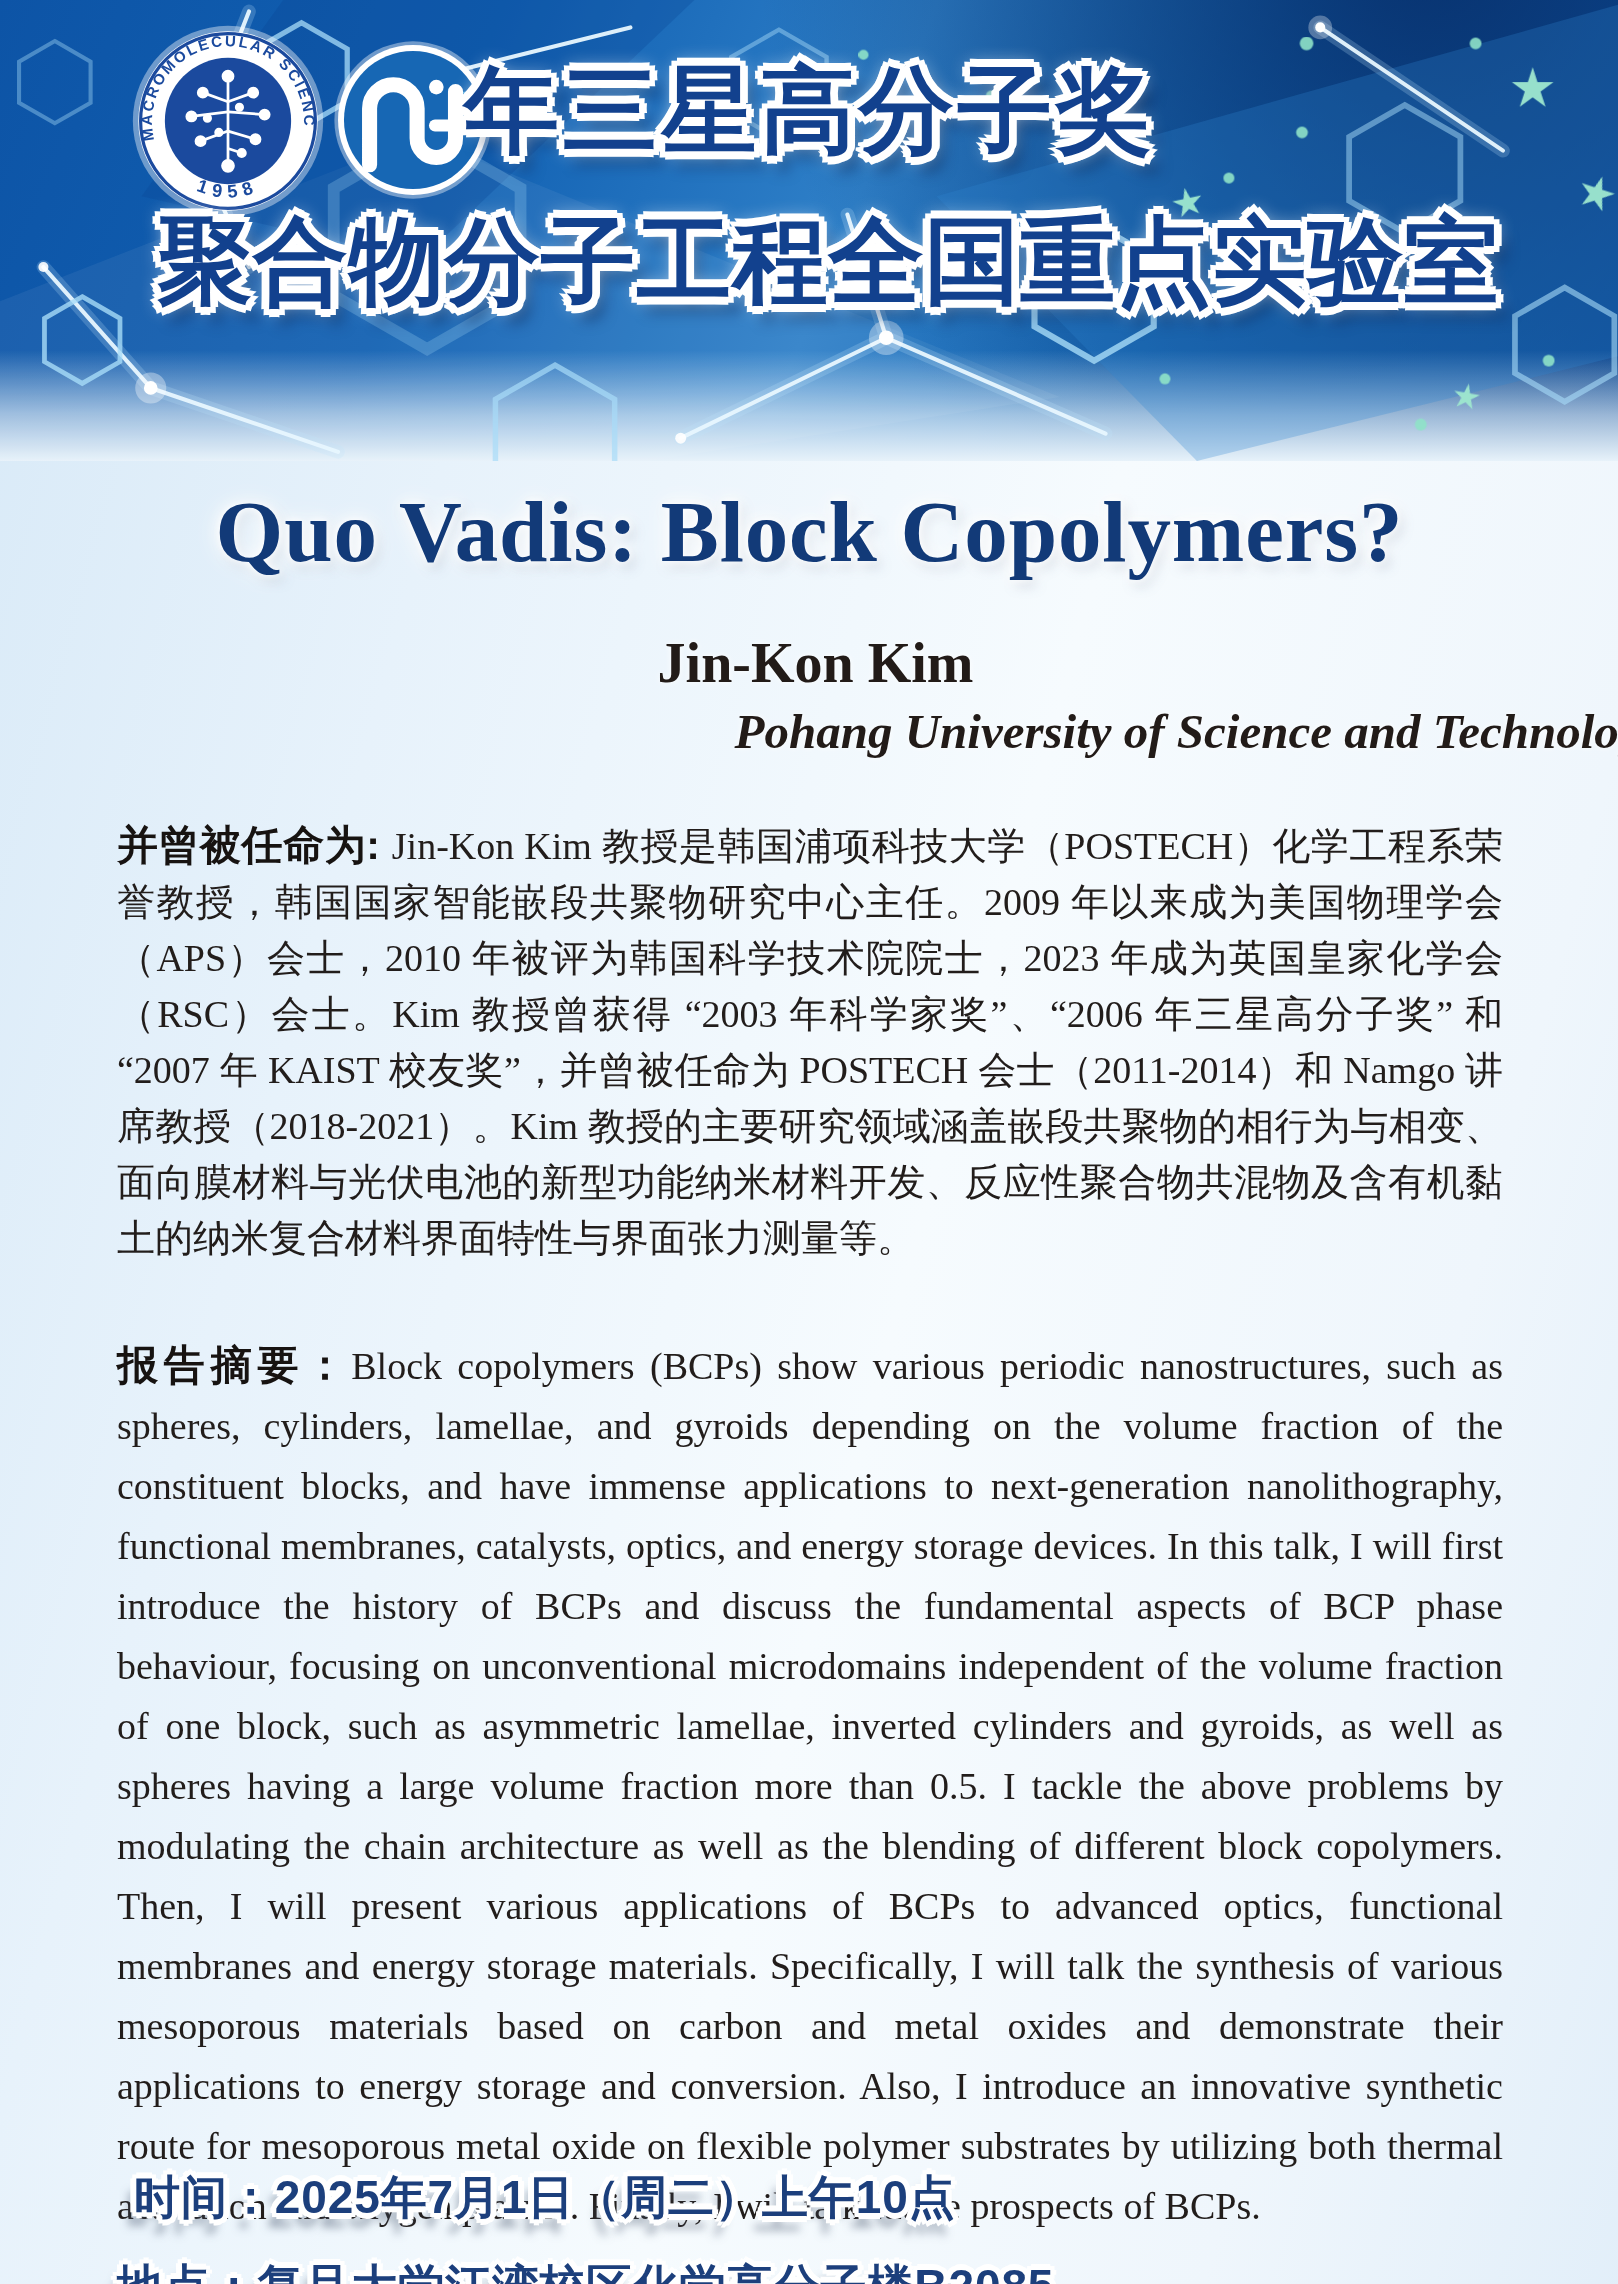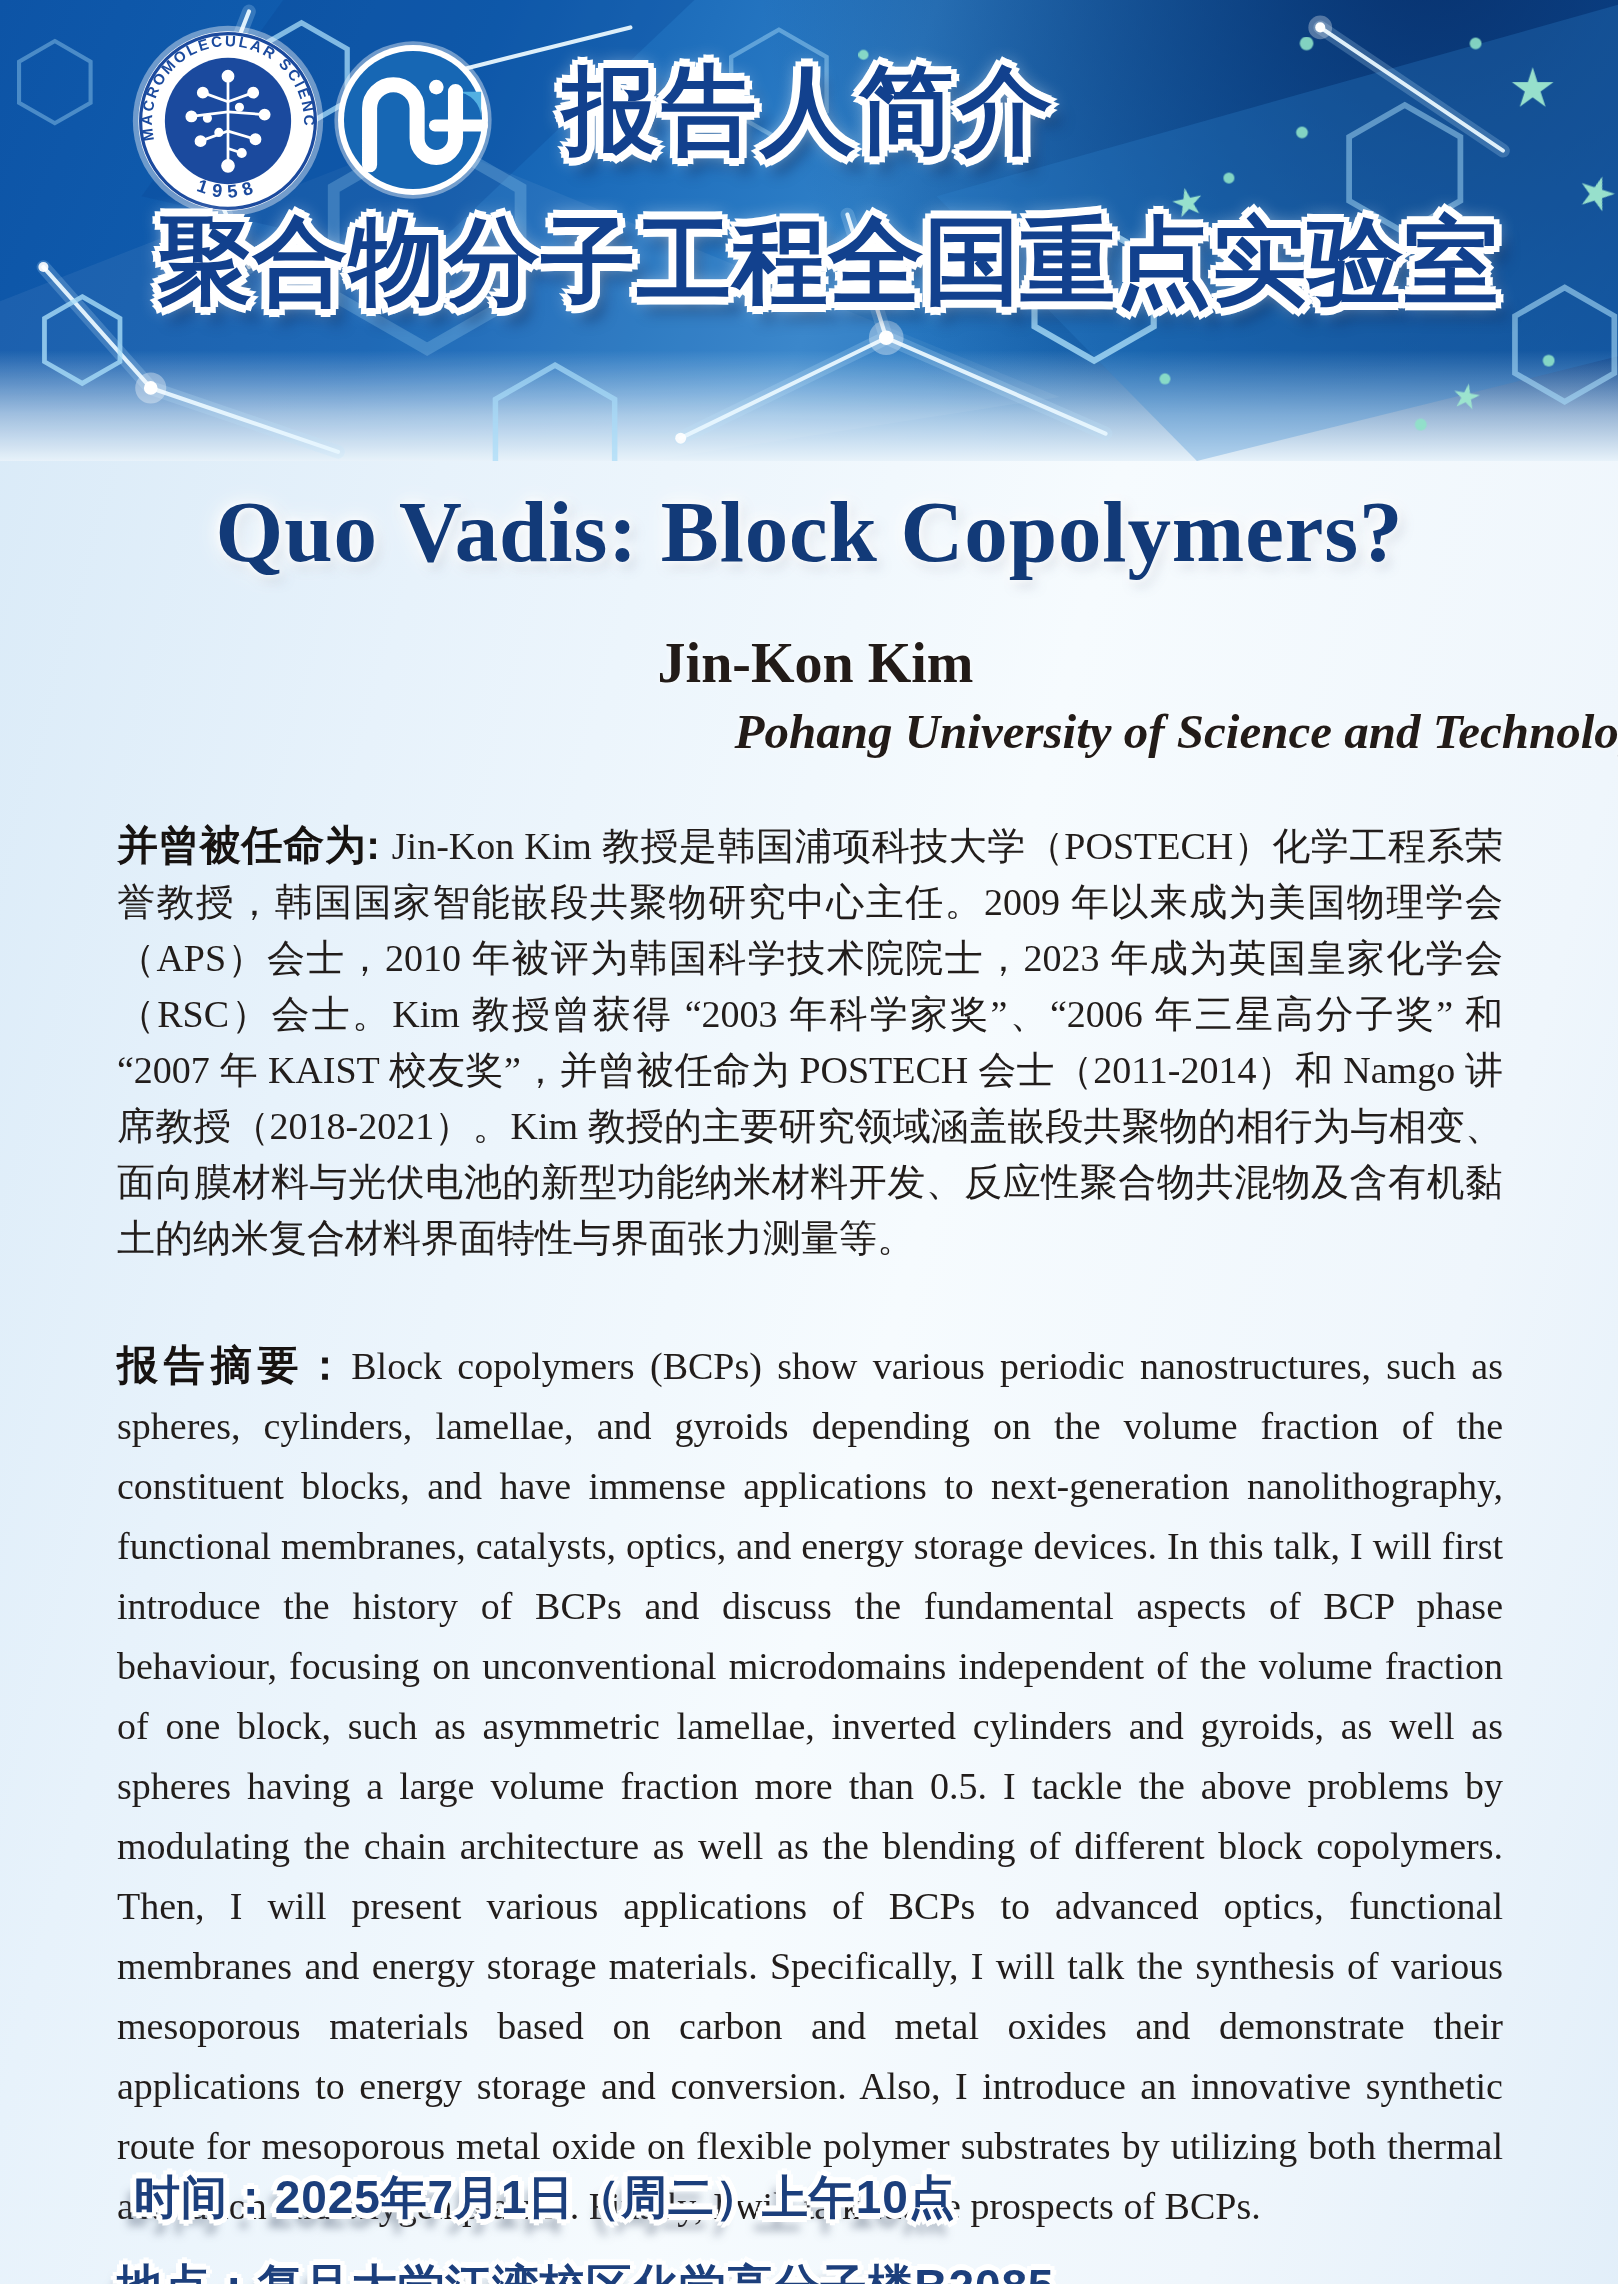--- a/index.html
+++ b/index.html
@@ -196,21 +196,21 @@
     <svg class="mep-logo" viewBox="-175 -175 350 350">
       <circle r="172" fill="#ffffff" opacity="0.4"></circle>
       <circle r="164" fill="#ffffff"></circle>
       <circle r="151" fill="#1767b4"></circle>
       <path d="M 93,-62 A 58 58 0 0 1 149,-4 L 149,-62 Z" fill="#53b0e2"></path>
       <path d="M -95,98 L -95,-25 A 52 52 0 0 1 9,-25 L 9,40 A 42 42 0 0 0 93,40 L 93,-62" stroke="#ffffff" stroke-width="33" fill="none" stroke-linecap="round"></path>
       <circle cx="51" cy="-72" r="16" fill="#ffffff"></circle>
       <line x1="48" y1="12" x2="151" y2="12" stroke="#ffffff" stroke-width="26" stroke-linecap="round"></line>
     </svg>
 
-    <div class="banner-line1">报告人简介</div>
+    <div class="banner-line1">年三星高分子奖</div>
     <div class="banner-line2">聚合物分子工程全国重点实验室</div>
   </header>
 
   <h1 class="title">Quo Vadis: Block Copolymers?</h1>
   <div class="speaker">Jin-Kon Kim</div>
   <div class="affiliation">Pohang University of Science and Technology</div>
 
   <p class="para bio">
     <span class="label">并曾被任命为: </span><span>Jin-Kon Kim 教授是韩国浦项科技大学（POSTECH）化学工程系荣誉教授，韩国国家智能嵌段共聚物研究中心主任。2009 年以来成为美国物理学会（APS）会士，2010 年被评为韩国科学技术院院士，2023 年成为英国皇家化学会（RSC）会士。Kim 教授曾获得 “2003 年科学家奖”、“2006 年三星高分子奖” 和 “2007 年 KAIST 校友奖”，并曾被任命为 POSTECH 会士（2011-2014）和 Namgo 讲席教授（2018-2021）。Kim 教授的主要研究领域涵盖嵌段共聚物的相行为与相变、面向膜材料与光伏电池的新型功能纳米材料开发、反应性聚合物共混物及含有机黏土的纳米复合材料界面特性与界面张力测量等。</span>
   </p>

